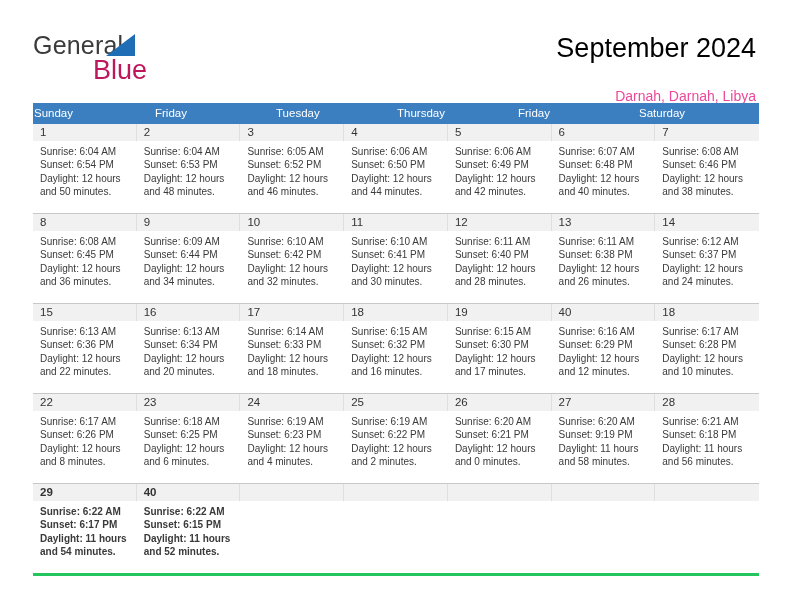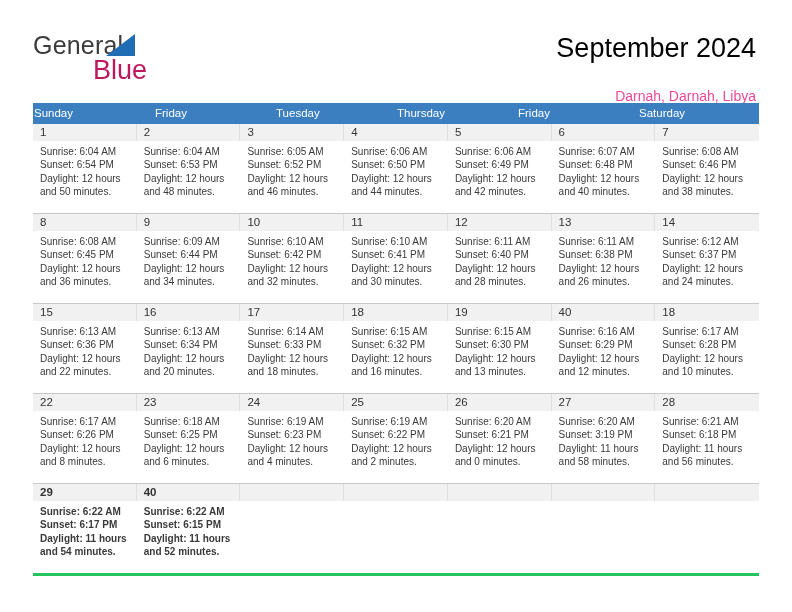--- a/index.html
+++ b/index.html
@@ -356,21 +356,21 @@
             <div>Daylight: 12 hours</div>
             <div>and 16 minutes.</div>
           </div>
         </div>
         <div class="daycell">
           <div class="daynum">19</div>
           <div class="info">
             <div>Sunrise: 6:15 AM</div>
             <div>Sunset: 6:30 PM</div>
             <div>Daylight: 12 hours</div>
-            <div>and 13 minutes.</div>
+            <div>and 17 minutes.</div>
           </div>
         </div>
         <div class="daycell">
           <div class="daynum">40</div>
           <div class="info">
             <div>Sunrise: 6:16 AM</div>
             <div>Sunset: 6:29 PM</div>
             <div>Daylight: 12 hours</div>
             <div>and 12 minutes.</div>
           </div>
@@ -431,21 +431,21 @@
             <div>Sunrise: 6:20 AM</div>
             <div>Sunset: 6:21 PM</div>
             <div>Daylight: 12 hours</div>
             <div>and 0 minutes.</div>
           </div>
         </div>
         <div class="daycell">
           <div class="daynum">27</div>
           <div class="info">
             <div>Sunrise: 6:20 AM</div>
-            <div>Sunset: 3:19 PM</div>
+            <div>Sunset: 9:19 PM</div>
             <div>Daylight: 11 hours</div>
             <div>and 58 minutes.</div>
           </div>
         </div>
         <div class="daycell">
           <div class="daynum">28</div>
           <div class="info">
             <div>Sunrise: 6:21 AM</div>
             <div>Sunset: 6:18 PM</div>
             <div>Daylight: 11 hours</div>

